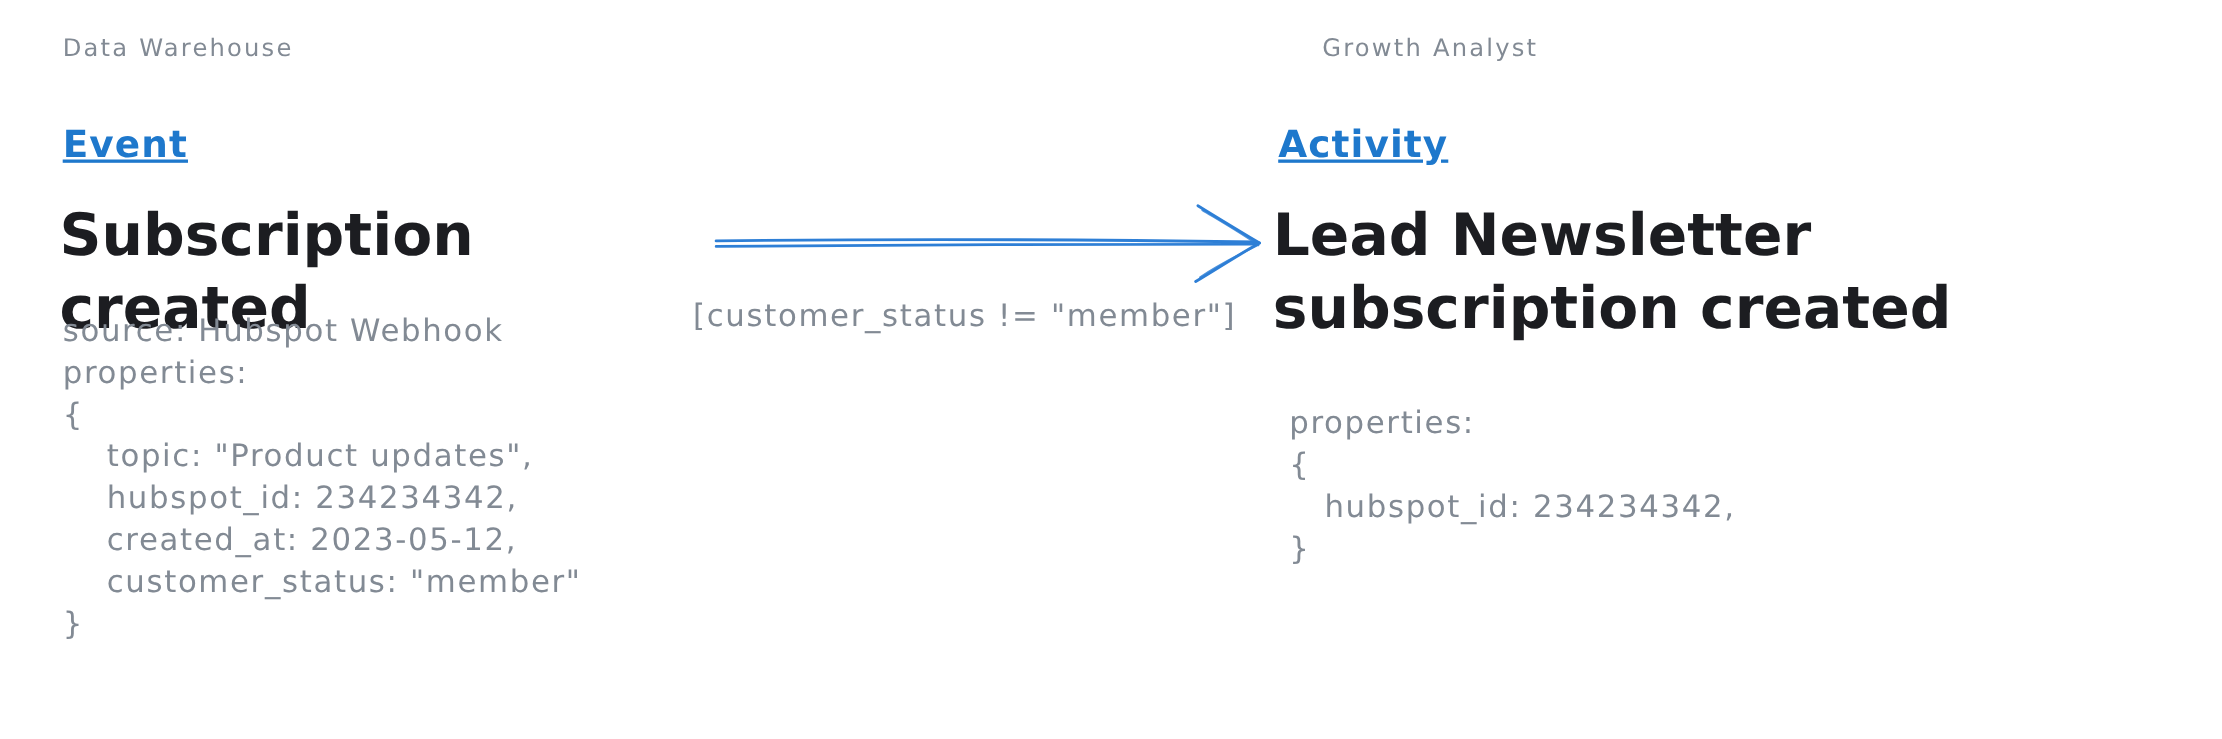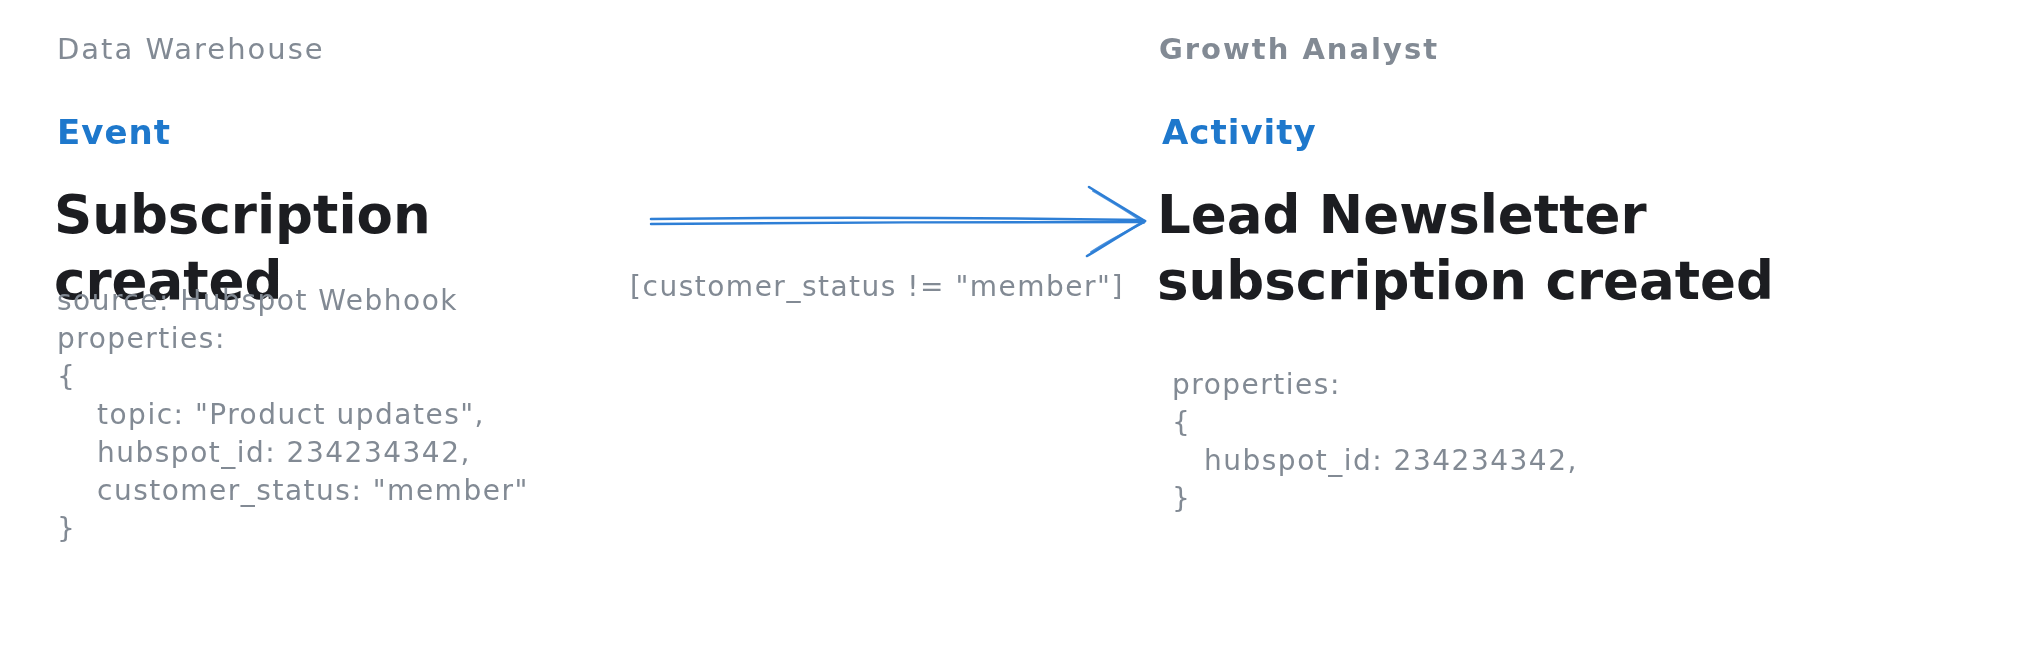--- a/index.html
+++ b/index.html
@@ -7,26 +7,27 @@
   body {
     font-family: "DejaVu Sans", "Liberation Sans", sans-serif;
     width: 2020px; height: 672px; position: relative; overflow: hidden;
   }
   .canvas {
     position: absolute; inset: 0; background: #ffffff;
   }
   .abs { position: absolute; }
 
   .role-label {
-    font-size: 29px; letter-spacing: 2px; color: #828a94; font-weight: 400;
+    font-size: 22px; letter-spacing: 2px; color: #828a94; font-weight: 400;
     white-space: nowrap;
   }
   .type-label {
     font-size: 34px; letter-spacing: 1px; color: #1e78cc; font-weight: 600;
     white-space: nowrap;
+    text-decoration: underline;
   }
   .big-title {
     font-size: 53px; color: #1c1d21; font-weight: 700; line-height: 66px;
   }
   .meta {
     font-size: 28px; letter-spacing: 1.5px; color: #828a94; line-height: 38px;
     white-space: nowrap;
   }
   .meta .indent { padding-left: 40px; }
   .meta-right .indent { padding-left: 32px; }
@@ -46,36 +47,37 @@
   <div class="abs type-label" style="left:57px; top:112px;">Event</div>
 
   <div class="abs big-title" style="left:54px; top:182px; width:600px;">Subscription created</div>
 
   <div class="abs meta" style="left:57px; top:282px;">
     <div>source: Hubspot Webhook</div>
     <div>properties:</div>
     <div>{</div>
     <div class="indent">topic: "Product updates",</div>
     <div class="indent">hubspot_id: 234234342,</div>
+    <div class="indent">created_at: 2023-05-12,</div>
     <div class="indent">customer_status: "member"</div>
     <div>}</div>
   </div>
 
   <svg class="abs arrow" style="left:645px; top:178px;" width="510" height="110" viewBox="0 0 510 110">
     <path d="M6,41 C130,39.5 330,39.5 497,42" fill="none" stroke="#2e7fd6" stroke-width="2.6" stroke-linecap="round"></path>
     <path d="M6,46 C160,44 340,44.5 496,44" fill="none" stroke="#2e7fd6" stroke-width="2.4" stroke-linecap="round"></path>
     <path d="M444,9 C465,22 485,34 500,43" fill="none" stroke="#2e7fd6" stroke-width="2.6" stroke-linecap="round"></path>
     <path d="M500,43 C482,53 462,66 442,78" fill="none" stroke="#2e7fd6" stroke-width="2.6" stroke-linecap="round"></path>
     <path d="M448,13 C468,25 487,36 499,45" fill="none" stroke="#2e7fd6" stroke-width="1.8" stroke-linecap="round" opacity="0.85"></path>
     <path d="M498,45 C480,54 461,64 446,74" fill="none" stroke="#2e7fd6" stroke-width="1.8" stroke-linecap="round" opacity="0.85"></path>
   </svg>
 
   <div class="abs condition" style="left:622px; top:270px; width:510px;">[customer_status != "member"]</div>
 
-  <div class="abs role-label" style="left:1159px; top:32px;font-weight:bold;">Growth Analyst</div>
+  <div class="abs role-label" style="left:1202px; top:32px;">Growth Analyst</div>
 
   <div class="abs big-title" style="left:1157px; top:182px; width:860px;">Lead Newsletter subscription created</div>
 
   <div class="abs type-label" style="left:1162px; top:112px;">Activity</div>
 
   <div class="abs meta meta-right" style="left:1172px; top:366px;">
     <div>properties:</div>
     <div>{</div>
     <div class="indent">hubspot_id: 234234342,</div>
     <div>}</div>

